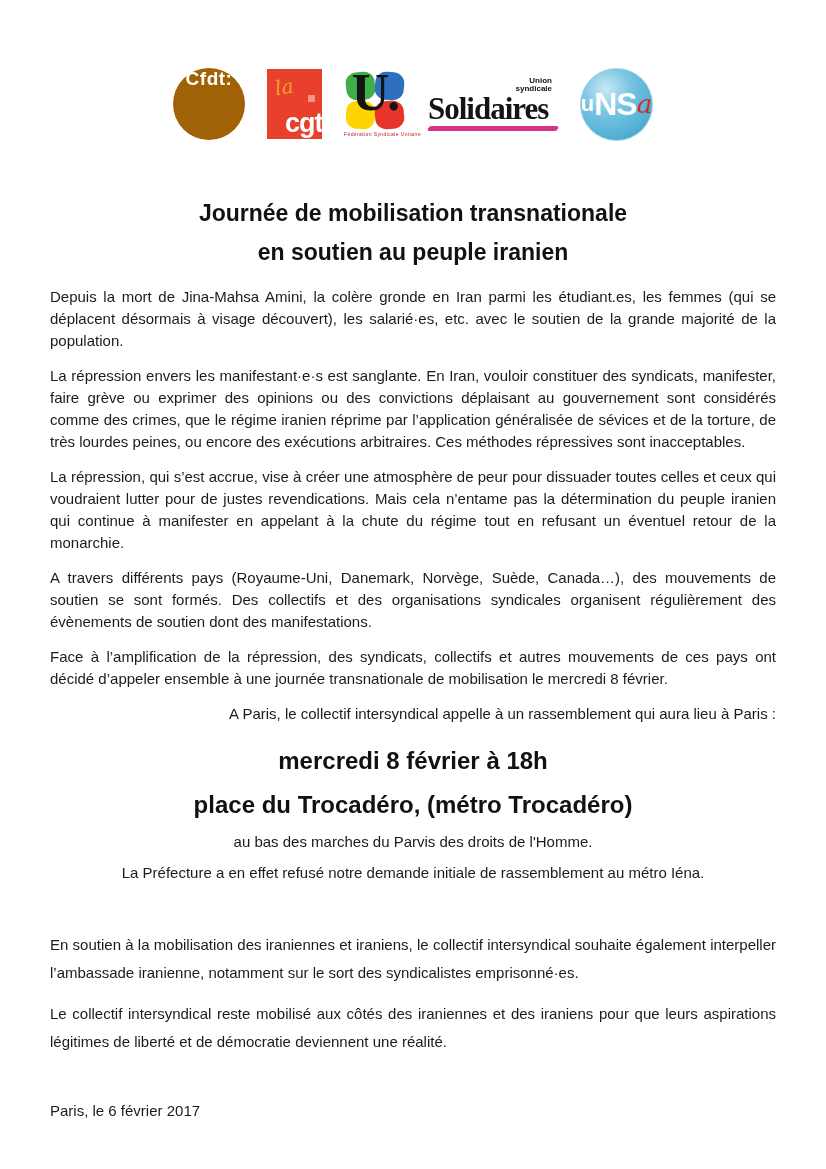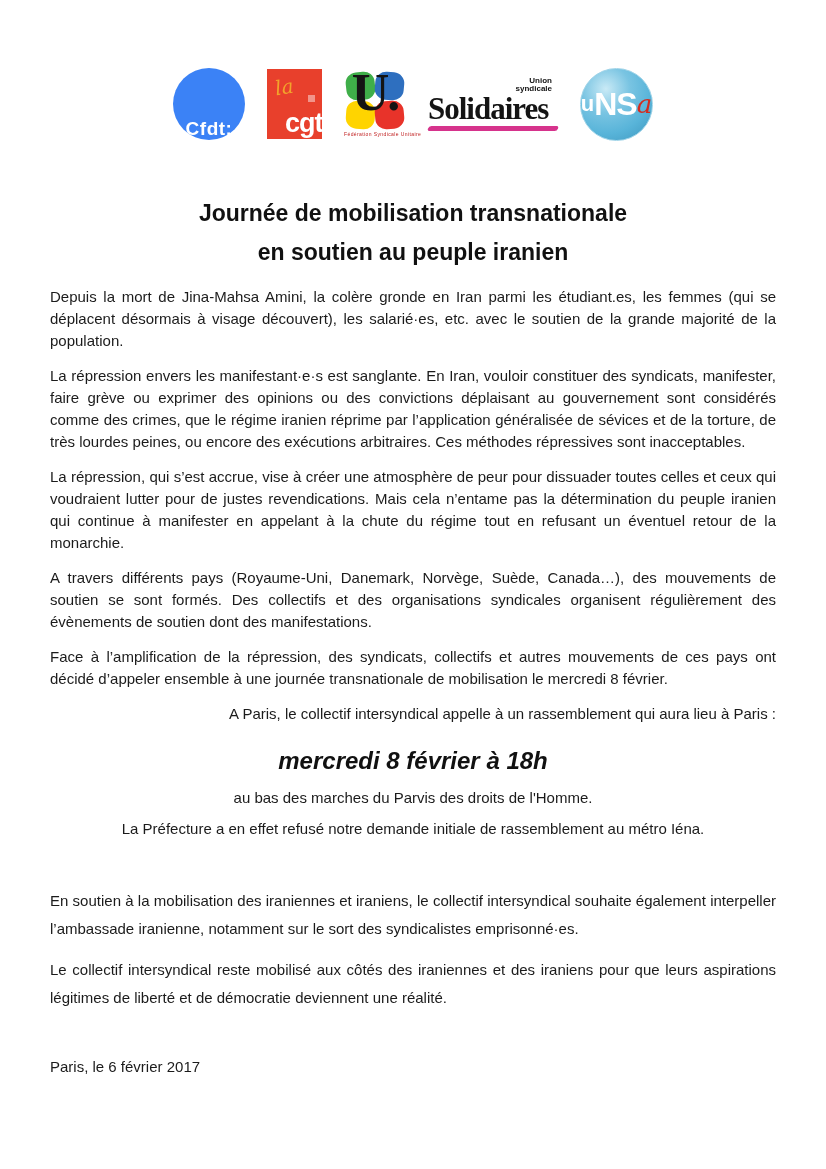--- a/index.html
+++ b/index.html
@@ -11,22 +11,22 @@
 
   
   .logos-row {
     display: flex; align-items: center; justify-content: center;
     gap: 22px; padding-top: 64px; height: 80px;
   }
   .logo { flex: 0 0 auto; }
 
   
   .cfdt-circle {
-    width: 72px; height: 72px; border-radius: 50%; background: #3b82f6;
-    display: flex; align-items: flex-end; justify-content: center;
+    width: 72px; height: 72px; border-radius: 50%; background: #a16207;
+    display: flex; align-items: flex-start; justify-content: center;
   }
   .cfdt-circle span {
     color: #fff; font-weight: bold; font-size: 19px; letter-spacing: .5px;
   }
 
   
   .cgt-box {
     width: 55px; height: 70px; background: #e8402c; position: relative;
   }
   .cgt-la {
@@ -88,21 +88,21 @@
 
   
   .title { text-align: center; font-weight: bold; font-size: 23px; color: #111; }
   .title-line1 { margin-top: 56px; }
   .title-line2 { margin-top: 12px; }
 
   .body-text { margin: 20px 50px 0 50px; font-size: 15px; line-height: 22px; }
   .body-text p { margin: 0 0 13px 0; text-align: justify; }
   .body-text p.no-justify { text-align: right; }
 
-  .event-line { text-align: center; font-weight: bold; font-size: 24px; color: #111; font-style: italic; }
+  .event-line { text-align: center; font-weight: bold; font-size: 24px; color: #111; }
   .event-when  { margin-top: 22px; }
   .event-where { margin-top: 16px; }
   .event-detail { text-align: center; font-size: 15px; margin-top: 14px; }
 
   .closing { margin: 50px 50px 0 50px; font-size: 15px; line-height: 28px; }
   .closing p { margin: 0 0 13px 0; text-align: justify; }
 
   .dateline { margin: 46px 50px 0 50px; font-size: 15px; }
 </style>
 </head>
@@ -156,20 +156,21 @@
   <div class="body-text">
     <p>Depuis la mort de Jina-Mahsa Amini, la colère gronde en Iran parmi les étudiant.es, les femmes (qui se déplacent désormais à visage découvert), les salarié·es, etc. avec le soutien de la grande majorité de la population.</p>
     <p>La répression envers les manifestant·e·s est sanglante. En Iran, vouloir constituer des syndicats, manifester, faire grève ou exprimer des opinions ou des convictions déplaisant au gouvernement sont considérés comme des crimes, que le régime iranien réprime par l’application généralisée de sévices et de la torture, de très lourdes peines, ou encore des exécutions arbitraires. Ces méthodes répressives sont inacceptables.</p>
     <p>La répression, qui s’est accrue, vise à créer une atmosphère de peur pour dissuader toutes celles et ceux qui voudraient lutter pour de justes revendications. Mais cela n’entame pas la détermination du peuple iranien qui continue à manifester en appelant à la chute du régime tout en refusant un éventuel retour de la monarchie.</p>
     <p>A travers différents pays (Royaume-Uni, Danemark, Norvège, Suède, Canada…), des mouvements de soutien se sont formés. Des collectifs et des organisations syndicales organisent régulièrement des évènements de soutien dont des manifestations.</p>
     <p>Face à l’amplification de la répression, des syndicats, collectifs et autres mouvements de ces pays ont décidé d’appeler ensemble à une journée transnationale de mobilisation le mercredi 8 février.</p>
     <p class="no-justify">A Paris, le collectif intersyndical appelle à un rassemblement qui aura lieu à Paris :</p>
   </div>
 
   <div class="event-line event-when">mercredi 8 février à 18h</div>
+  <div class="event-line event-where">place du Trocadéro, (métro Trocadéro)</div>
   <div class="event-detail">au bas des marches du Parvis des droits de l'Homme.</div>
   <div class="event-detail">La Préfecture a en effet refusé notre demande initiale de rassemblement au métro Iéna.</div>
 
   <div class="closing">
     <p>En soutien à la mobilisation des iraniennes et iraniens, le collectif intersyndical souhaite également interpeller l’ambassade iranienne, notamment sur le sort des syndicalistes emprisonné·es.</p>
     <p>Le collectif intersyndical reste mobilisé aux côtés des iraniennes et des iraniens pour que leurs aspirations légitimes de liberté et de démocratie deviennent une réalité.</p>
   </div>
 
   <div class="dateline">Paris, le 6 février 2017</div>
 

